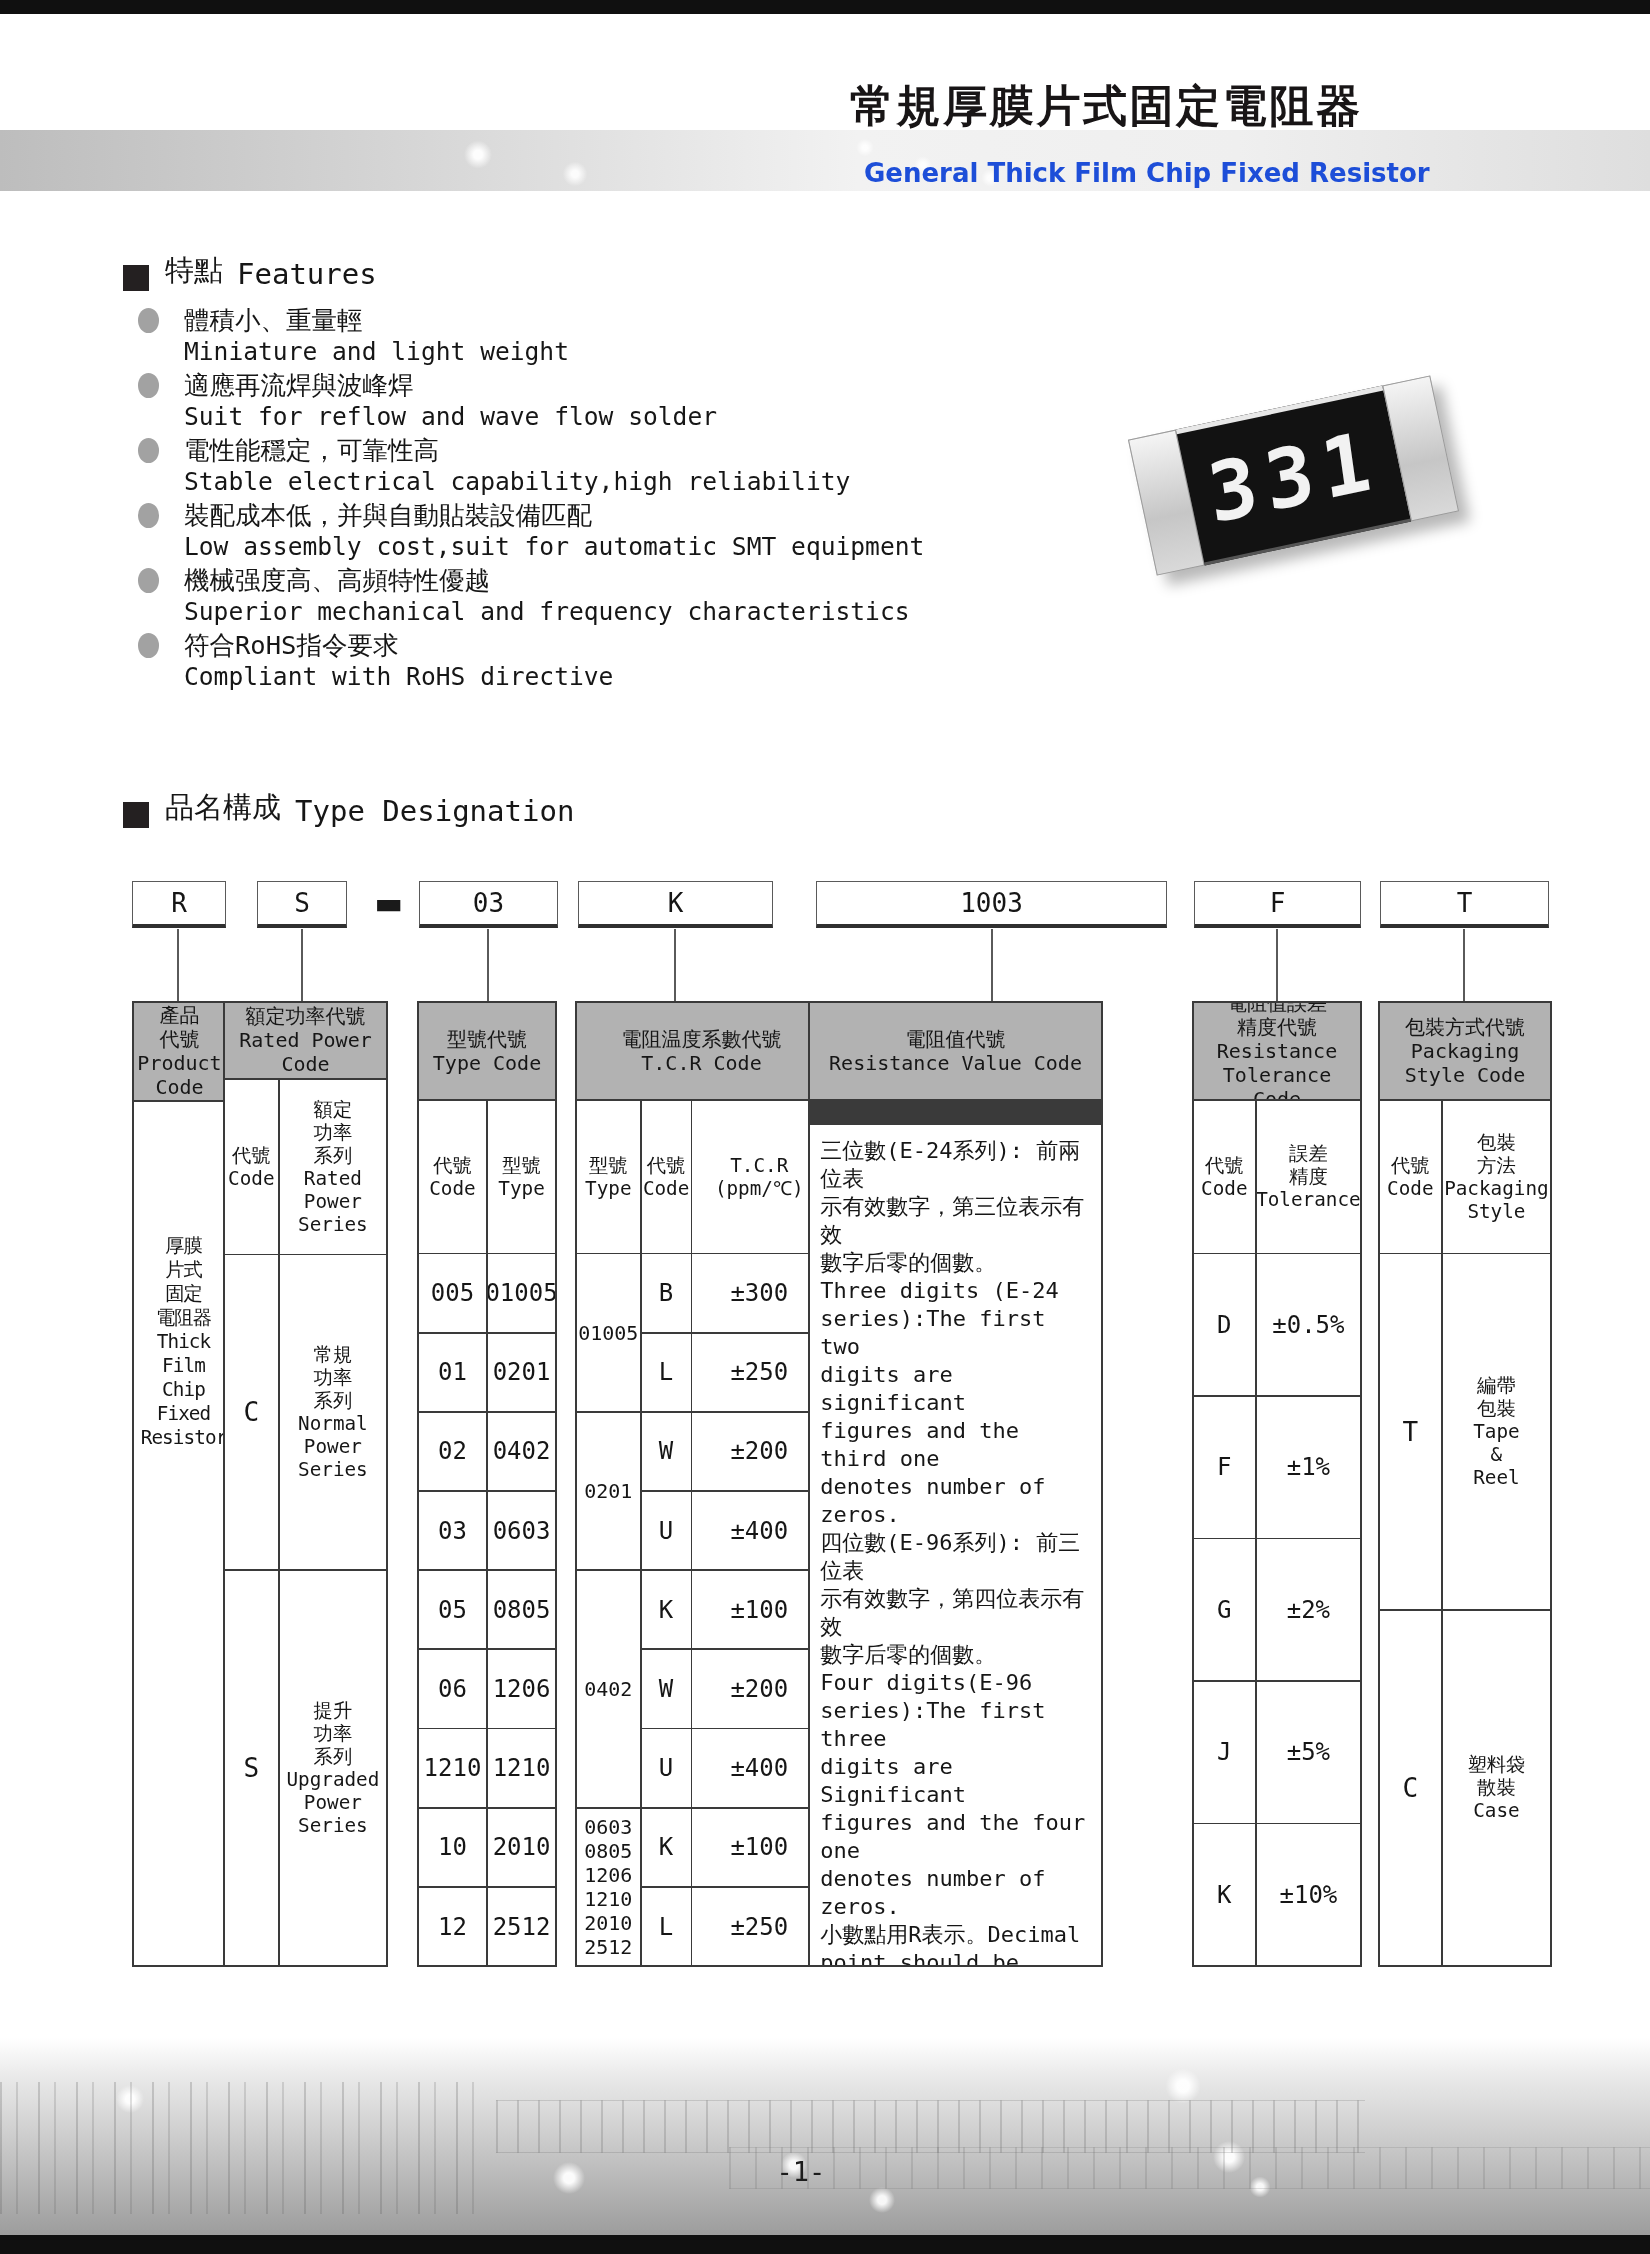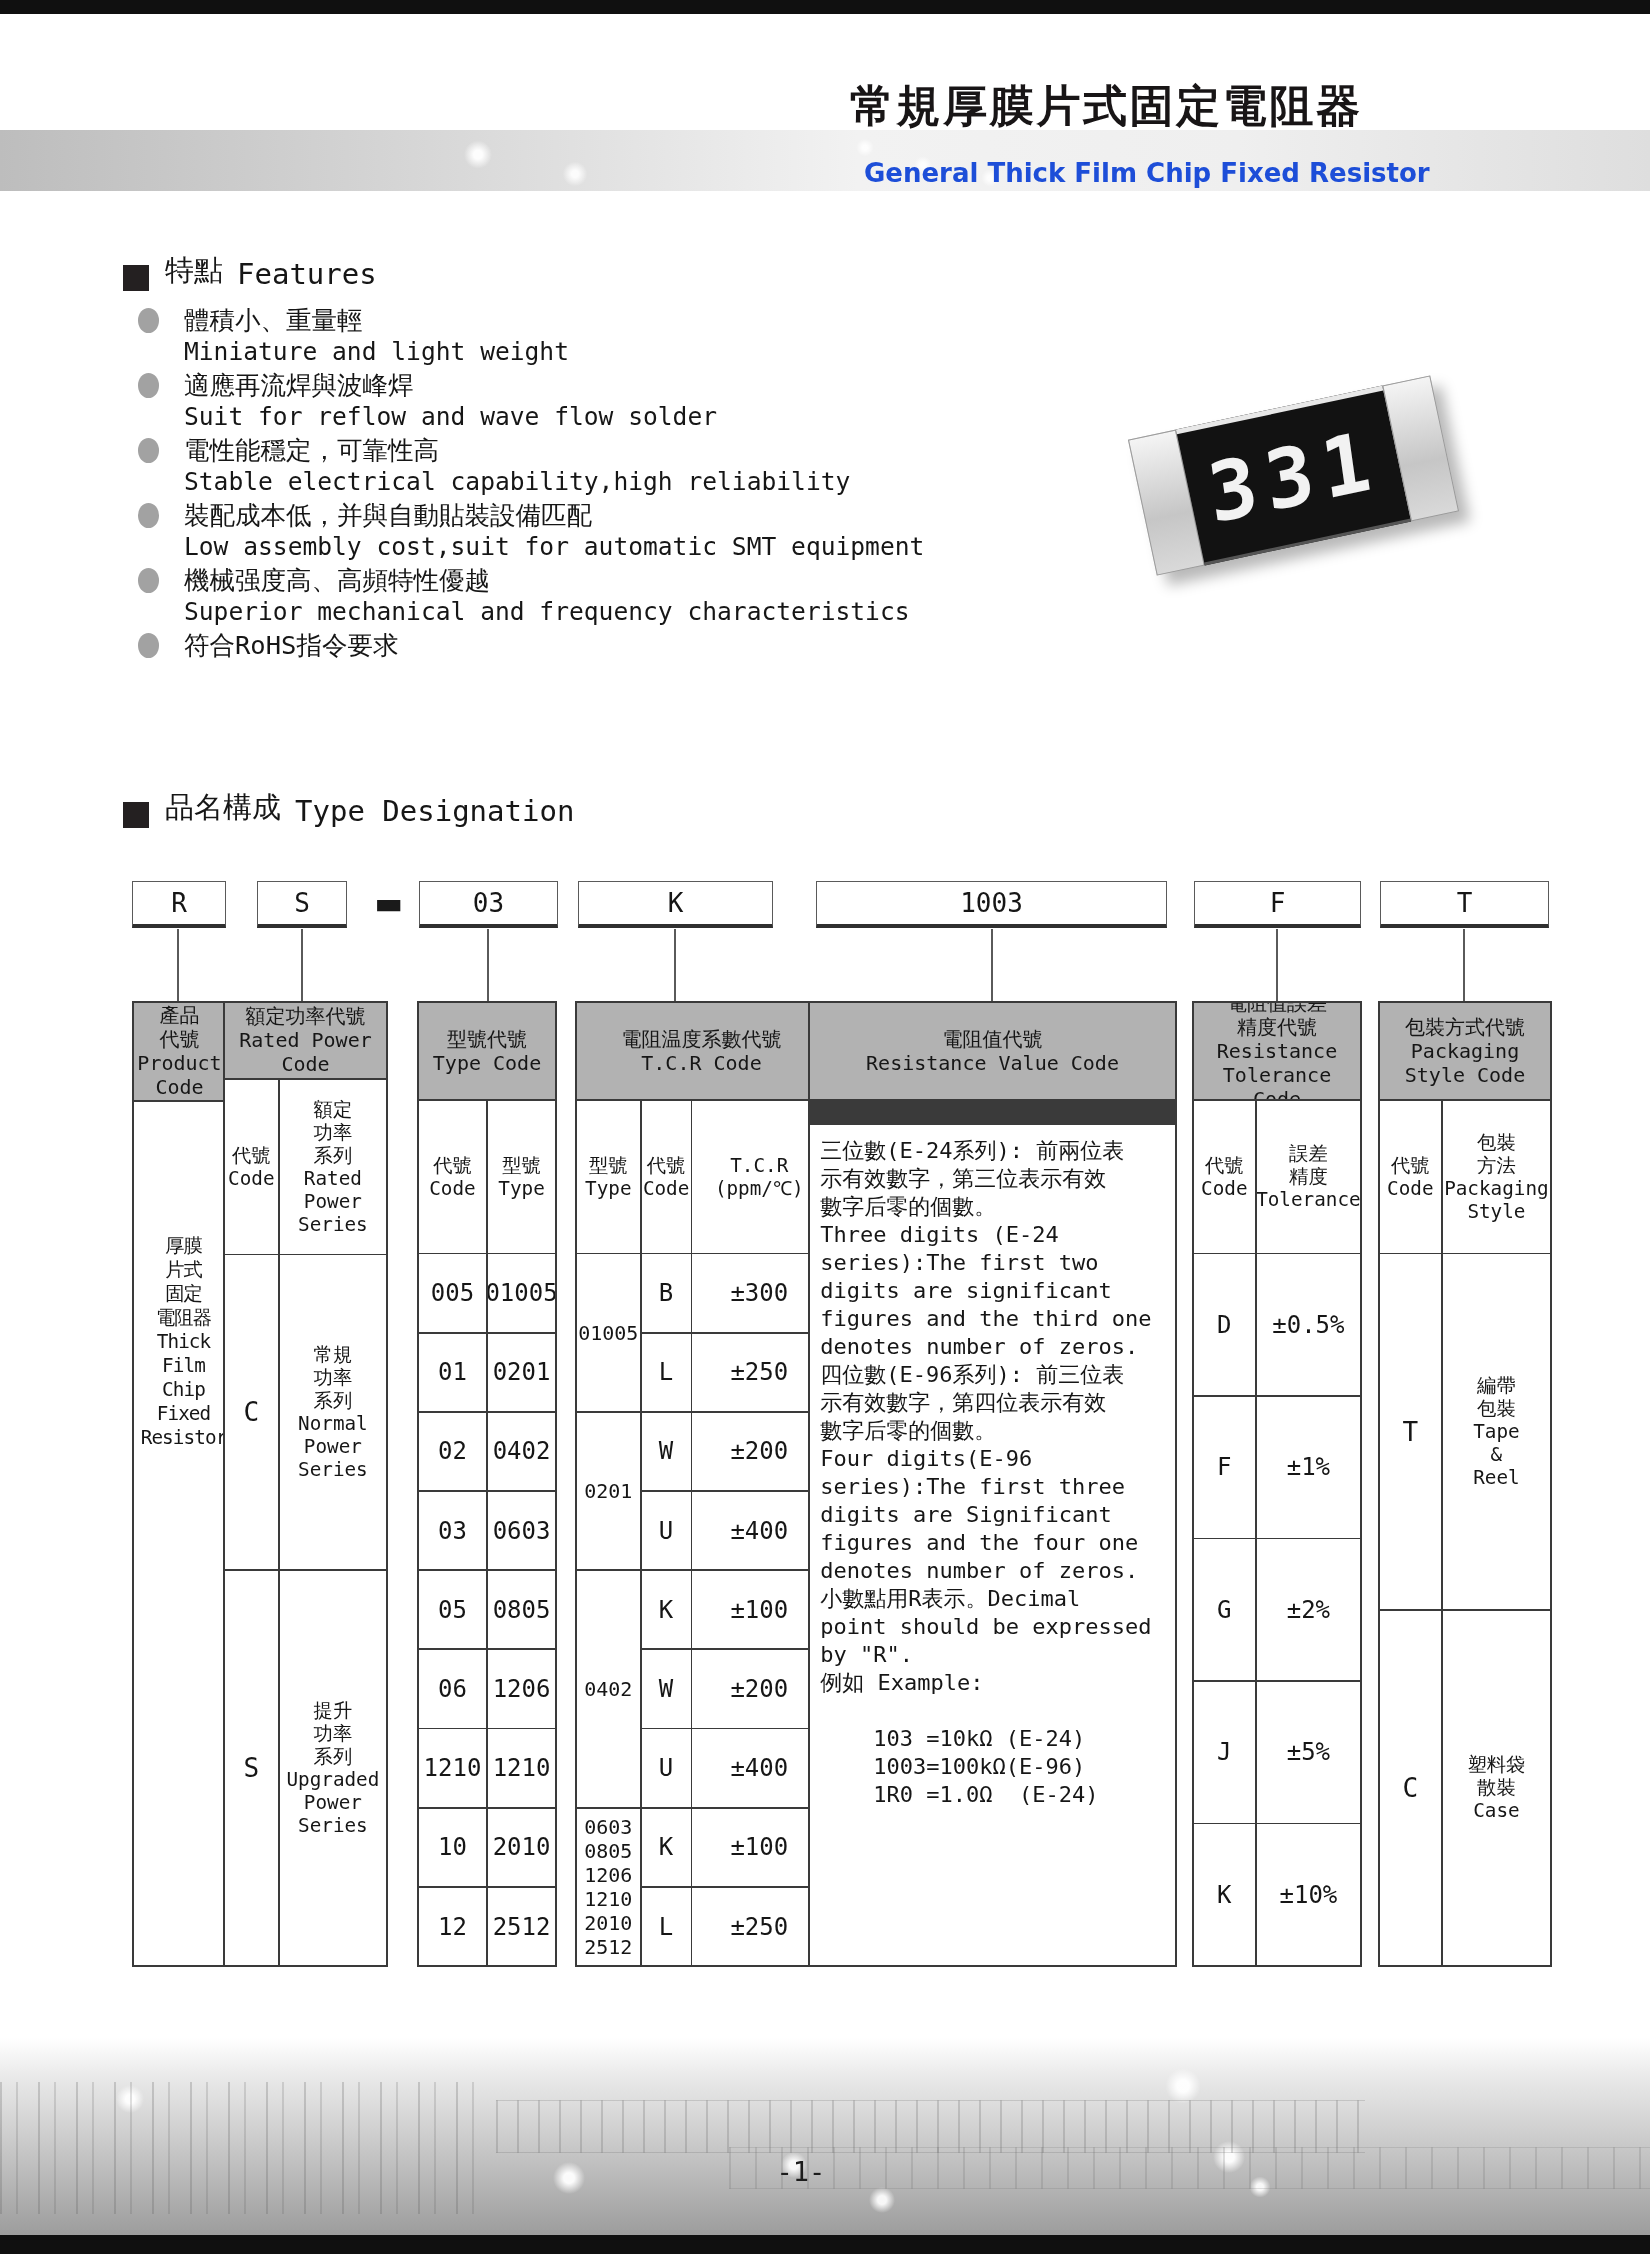--- a/index.html
+++ b/index.html
@@ -121,20 +121,21 @@
       <div class="en">Low assembly cost,suit for automatic SMT equipment</div>
     </div>
     <div class="feat">
       <div class="dot"></div>
       <div class="zh">機械强度高、高頻特性優越</div>
       <div class="en">Superior mechanical and frequency characteristics</div>
     </div>
     <div class="feat">
       <div class="dot"></div>
       <div class="zh">符合RoHS指令要求</div>
+      <div class="en">Compliant with RoHS directive</div>
     </div>
   </div>
 
   <div class="chip">
     <div class="cap"></div>
     <div class="chipbody">
       <span>331</span>
     </div>
     <div class="cap"></div>
   </div>
@@ -264,21 +265,21 @@
     <div class="cell data">W</div>
     <div class="cell data">±200</div>
     <div class="cell data">U</div>
     <div class="cell data">±400</div>
     <div class="cell data">K</div>
     <div class="cell data">±100</div>
     <div class="cell data">L</div>
     <div class="cell data">±250</div>
   </div>
 
-  <div class="col" style="left:808px;width:369px;grid-template-rows:96px 1fr;gap:26px;">
+  <div class="col" style="left:808px;width:295px;grid-template-rows:96px 1fr;gap:26px;">
     <div class="cell hdr">電阻值代號
 Resistance Value Code</div>
     <div class="cell body-col5">三位數(E-24系列): 前兩位表
 示有效數字，第三位表示有效
 數字后零的個數。
 Three digits (E-24
 series):The first two
 digits are significant
 figures and the third one
 denotes number of zeros.

